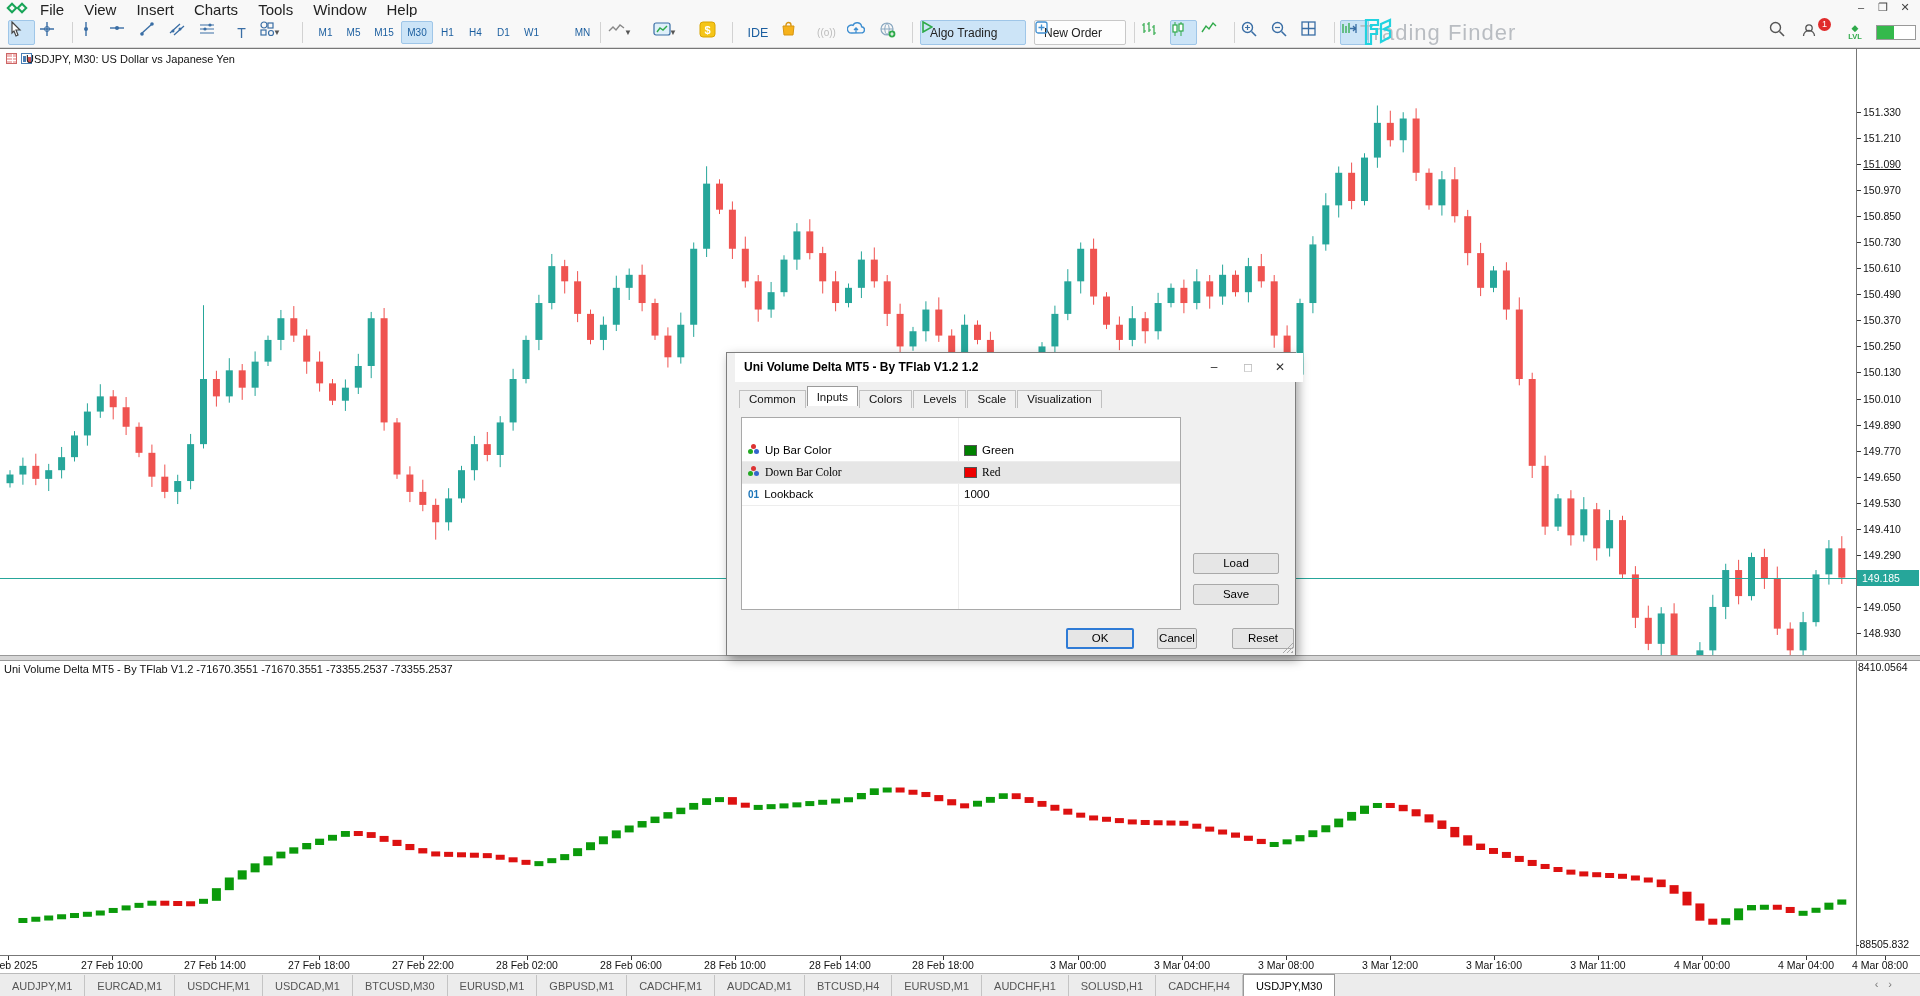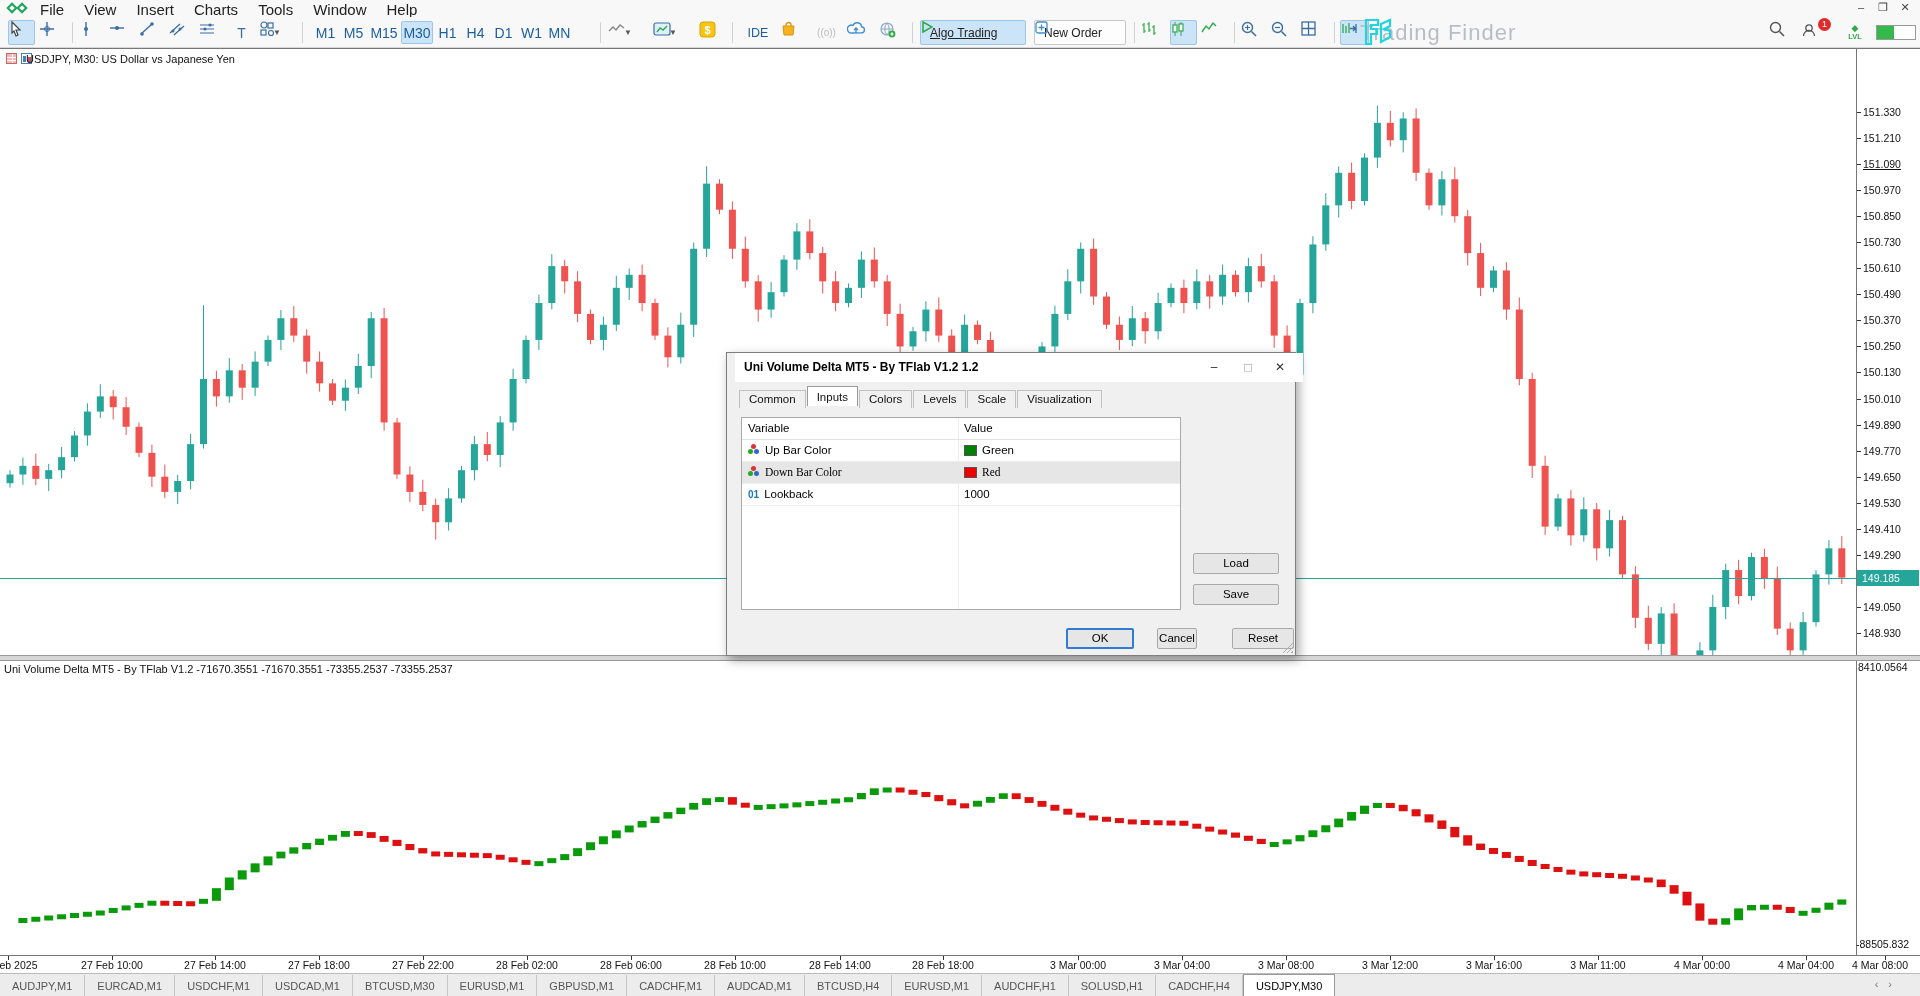--- a/index.html
+++ b/index.html
@@ -13,21 +13,21 @@
   .logo-diamond { position:absolute; width:8px; height:8px; border:2px solid #18a558; transform:rotate(45deg); top:2px; }
   #win-controls { position:absolute; right:4px; top:1px; color:#444; font-size:11px; }
   #win-controls span { display:inline-block; width:22px; text-align:center; }
 
   #toolbar { position:absolute; left:0; top:17px; width:1920px; height:31px; background:#f8f8f8; border-bottom:1px solid #d9d9d9; }
   .tbtn { position:absolute; top:3px; height:25px; display:flex; align-items:center; justify-content:center;
           border:1px solid transparent; border-radius:2px; color:#5a81a8; }
   .tbtn.sel { background:#cce4f7; border-color:#9fc6e8; }
   .tsep { position:absolute; top:5px; width:1px; height:21px; background:#d2d2d2; }
   .tf-btn { position:absolute; top:4px; height:23px; display:flex; align-items:center; justify-content:center;
-            font-size:14px; color:#1b5e9f; border:1px solid transparent; border-radius:2px; }
+            font-size:10px; color:#1b5e9f; border:1px solid transparent; border-radius:2px; }
   .tf-btn.sel { background:#cce4f7; border-color:#9fc6e8; }
   .caret { font-size:8px; color:#555; margin-left:2px; }
   .txtbtn { position:absolute; top:3px; height:25px; display:flex; align-items:center; gap:5px; padding:0 9px;
             font-size:12px; color:#222; border:1px solid #c8c8c8; border-radius:2px; background:#fdfdfd; }
   .txtbtn.sel { background:#cce4f7; border-color:#9fc6e8; }
   #tf-logo { position:absolute; left:1360px; top:1px; height:30px; display:flex; align-items:center; gap:10px; }
   #tf-logo .logo-text { font-size:22px; color:#b9bdc2; letter-spacing:1px; }
 
   
   #chart-region { position:absolute; left:0; top:48px; width:1920px; height:607px; background:#fff; border-top:1px solid #777; }
@@ -164,21 +164,21 @@
   <div class="tsep" style="left:302px;"></div>
   <div id="tf-group">
       <div class="tf-btn" style="left: 312px; width: 27px;">M1</div>
       <div class="tf-btn" style="left: 340px; width: 27px;">M5</div>
       <div class="tf-btn" style="left: 368px; width: 32px;">M15</div>
       <div class="tf-btn sel" style="left: 401px; width: 32px;">M30</div>
       <div class="tf-btn" style="left: 434px; width: 27px;">H1</div>
       <div class="tf-btn" style="left: 462px; width: 27px;">H4</div>
       <div class="tf-btn" style="left: 490px; width: 27px;">D1</div>
       <div class="tf-btn" style="left: 518px; width: 27px;">W1</div>
-      <div class="tf-btn" style="left: 546px; width: 27px;">MN</div>
+      <div class="tf-btn" style="left: 569px; width: 27px;">MN</div>
     </div>
   <div class="tsep" style="left:600px;"></div>
   <div class="tbtn" style="left:607px; width:40px;">
     <svg class="icon-svg" width="18" height="14" viewBox="0 0 18 14">
         <path d="M1 10 L5 6 L8 9 L12 4 L16 7" stroke="#888" stroke-width="1.4" fill="none"></path>
       </svg>
     <span class="caret">▼</span>
   </div>
   <div class="tbtn" style="left:652px; width:40px;">
     <svg class="icon-svg" width="18" height="16" viewBox="0 0 18 16">
@@ -214,21 +214,21 @@
   </div>
   <div class="tbtn" style="left:878px; width:28px;">
     <svg class="icon-svg" width="17" height="17" viewBox="0 0 17 17">
         <circle cx="8" cy="8" r="6" fill="none" stroke="#8aa8c0" stroke-width="1.2"></circle>
         <path d="M2 8 H14 M8 2 a9 9 0 0 1 0 12 M8 2 a9 9 0 0 0 0 12" stroke="#8aa8c0" stroke-width="1" fill="none"></path>
         <circle cx="13" cy="13" r="3.4" fill="#2faa4a"></circle>
         <path d="M13 11.3 V14.7 M11.3 13 H14.7" stroke="#fff" stroke-width="1.2"></path>
       </svg>
   </div>
   <div class="tsep" style="left:912px;"></div>
-  <div class="txtbtn sel" style="left:920px; width:106px;text-decoration:underline;">
+  <div class="txtbtn sel" style="left:920px; width:106px;">
     <svg class="icon-svg" width="12" height="12" viewBox="0 0 12 12">
         <path d="M2 1 L11 6 L2 11 Z" fill="none" stroke="#2faa4a" stroke-width="1.6"></path>
       </svg>
     <span>Algo Trading</span>
   </div>
   <div class="txtbtn" style="left:1034px; width:92px;">
     <svg class="icon-svg" width="13" height="13" viewBox="0 0 13 13">
         <rect x="1" y="1" width="11" height="11" rx="2" fill="none" stroke="#3f8fd1" stroke-width="1.3"></rect>
         <path d="M6.5 3.5 V9.5 M3.5 6.5 H9.5" stroke="#3f8fd1" stroke-width="1.3"></path>
       </svg>
@@ -866,24 +866,20 @@
 <div id="dialog">
   <div id="dlg-title">
     <span class="t">Uni Volume Delta MT5 - By TFlab V1.2 1.2</span>
     <span class="dlg-ctl" style="right:74px;">–</span>
     <span class="dlg-ctl" style="right:40px; color:#b5b5b5;">◻</span>
     <span class="dlg-ctl" style="right:8px;">✕</span>
   </div>
   <div id="dlg-tabs"><span class="dtab">Common</span><span class="dtab active">Inputs</span><span class="dtab">Colors</span><span class="dtab">Levels</span><span class="dtab">Scale</span><span class="dtab">Visualization</span></div>
   <div id="dlg-table">
     <div id="dlg-col-div"></div>
-    <div class="drow" style="top:0; border-bottom:1px solid #e2e2e2;">
-      <span class="c1">Variable</span>
-      <span class="c2">Value</span>
-    </div>
     <div id="dlg-rows">
         <div class="drow" style="top: 22px;">
           <span class="c1"><span class="param-icon"><i style="left:3px;top:0;background:#d33;"></i><i style="left:0;top:5px;background:#2a2;"></i><i style="left:6px;top:5px;background:#36c;"></i></span><span>Up Bar Color</span></span>
           <span class="c2">
             <span class="swatch" style="background:#008000;"></span>
             <span>Green</span>
           </span>
         </div>
         <div class="drow selected" style="top: 44px; font-family: Liberation Serif, serif;">
           <span class="c1"><span class="param-icon"><i style="left:3px;top:0;background:#d33;"></i><i style="left:0;top:5px;background:#2a2;"></i><i style="left:6px;top:5px;background:#36c;"></i></span><span>Down Bar Color</span></span>

